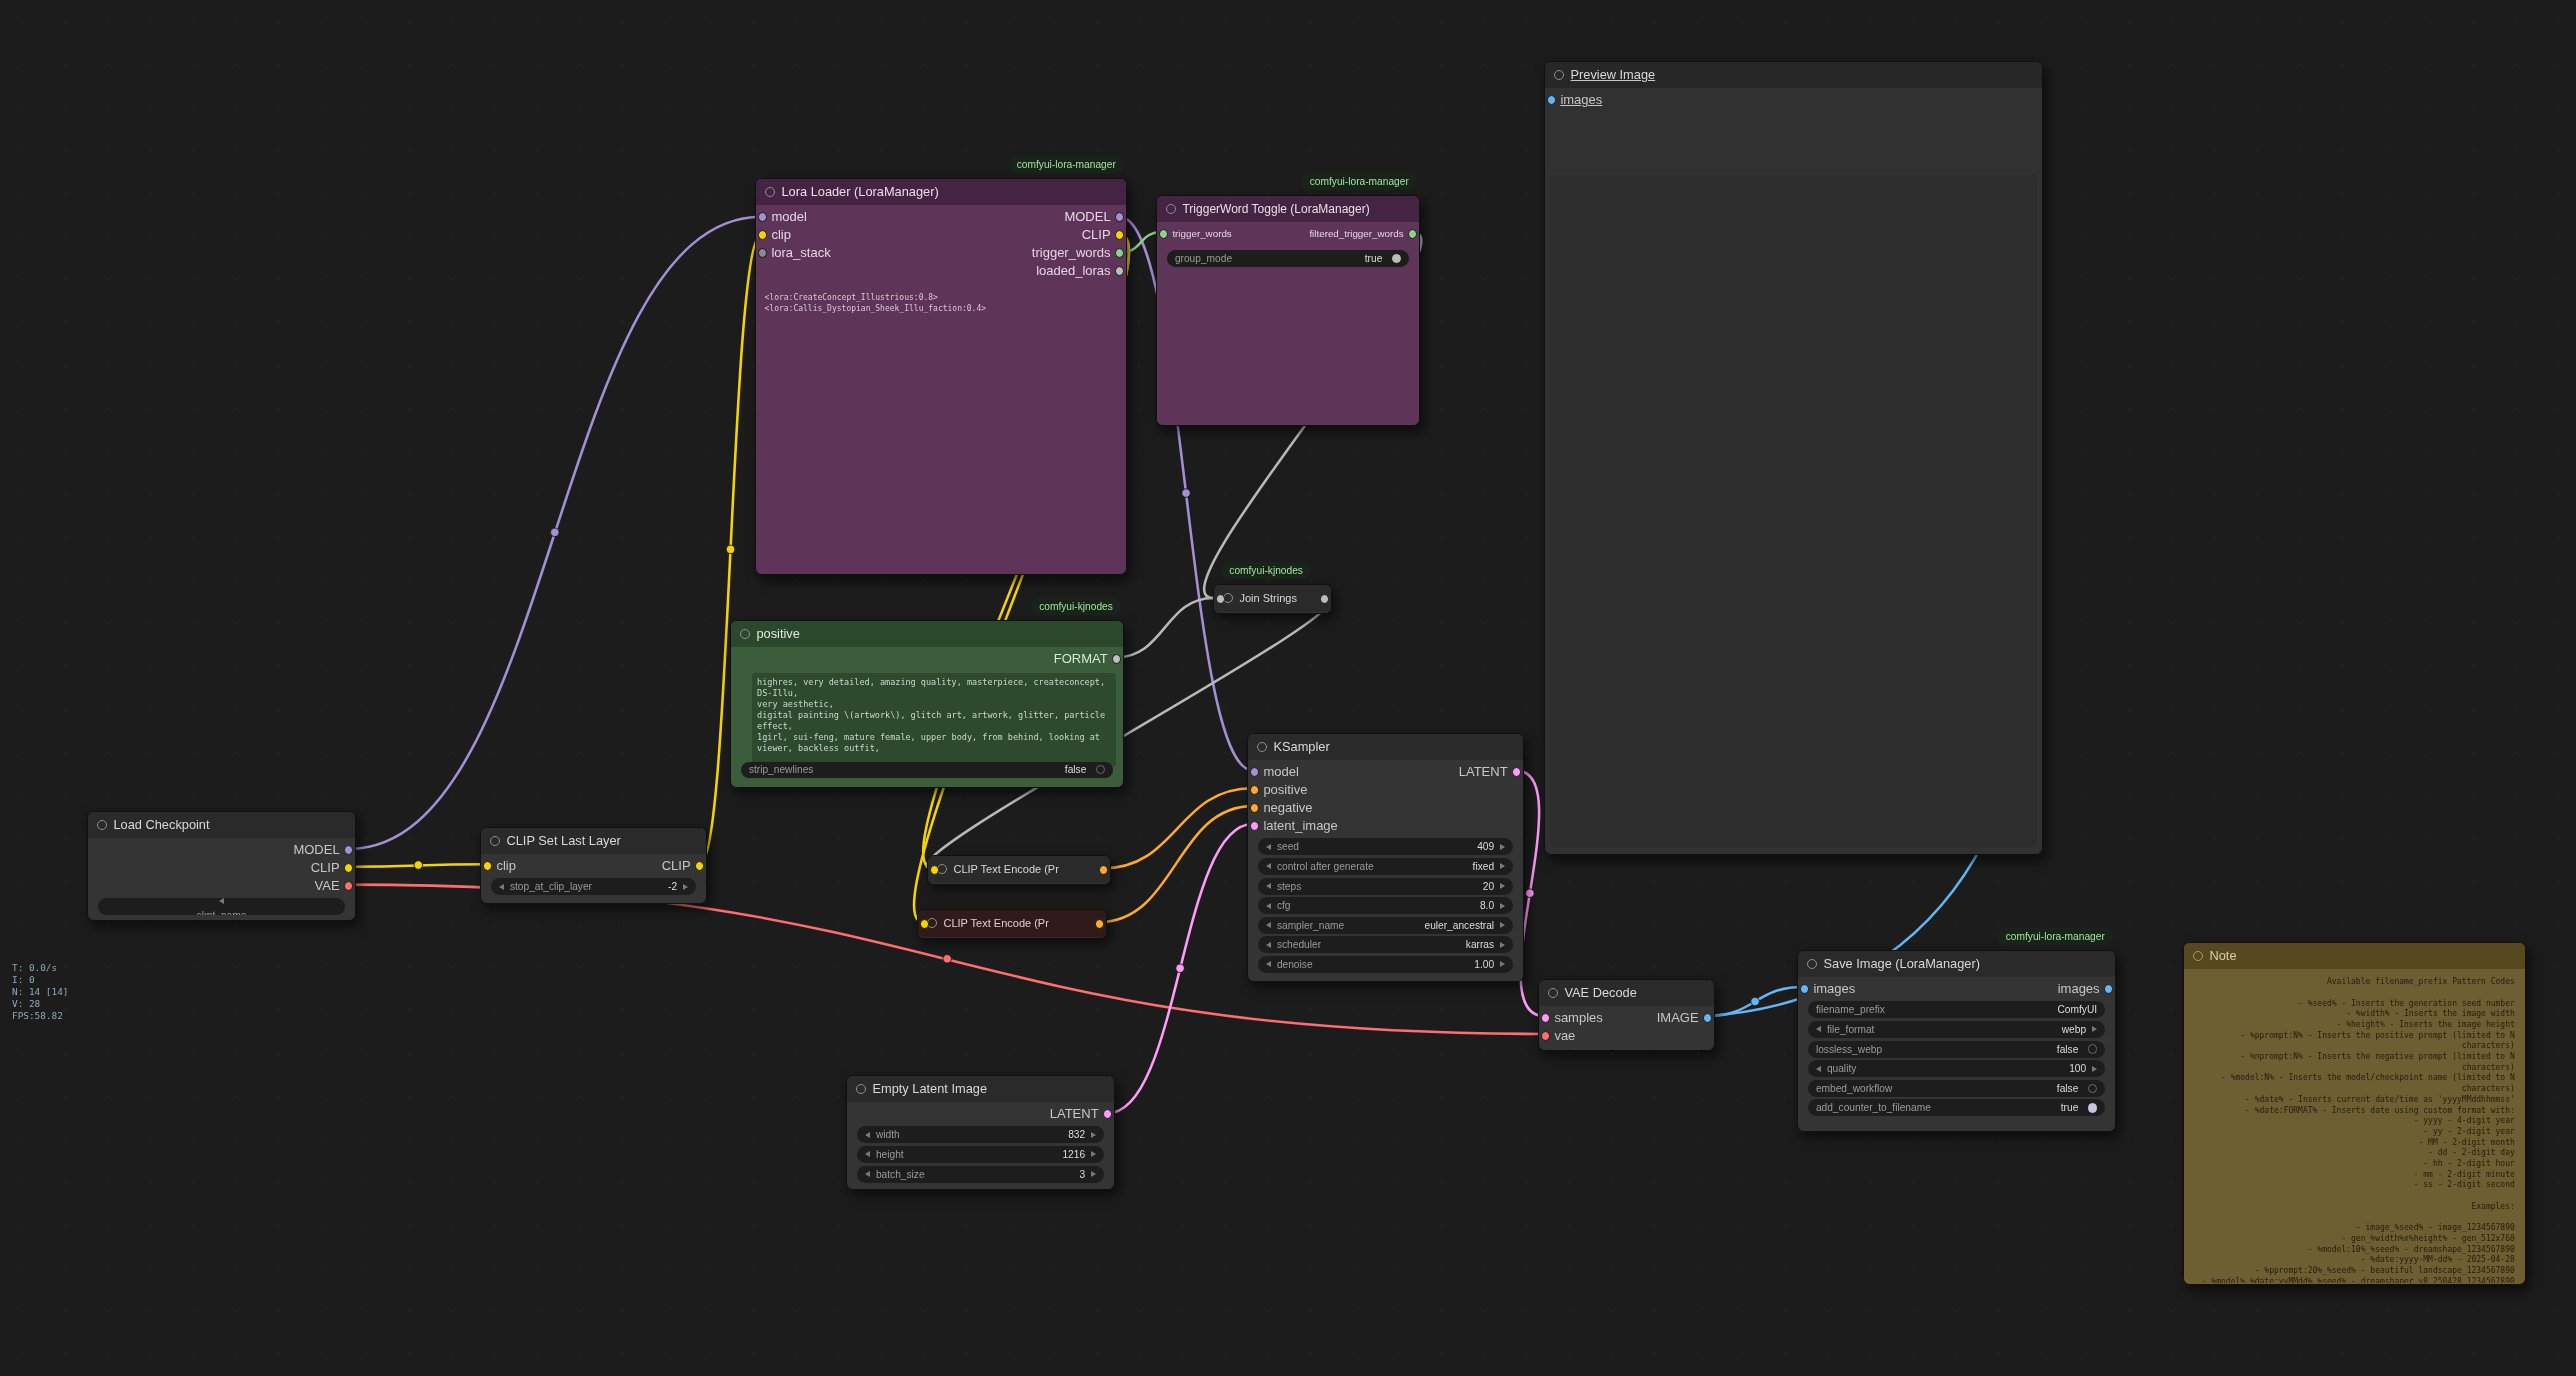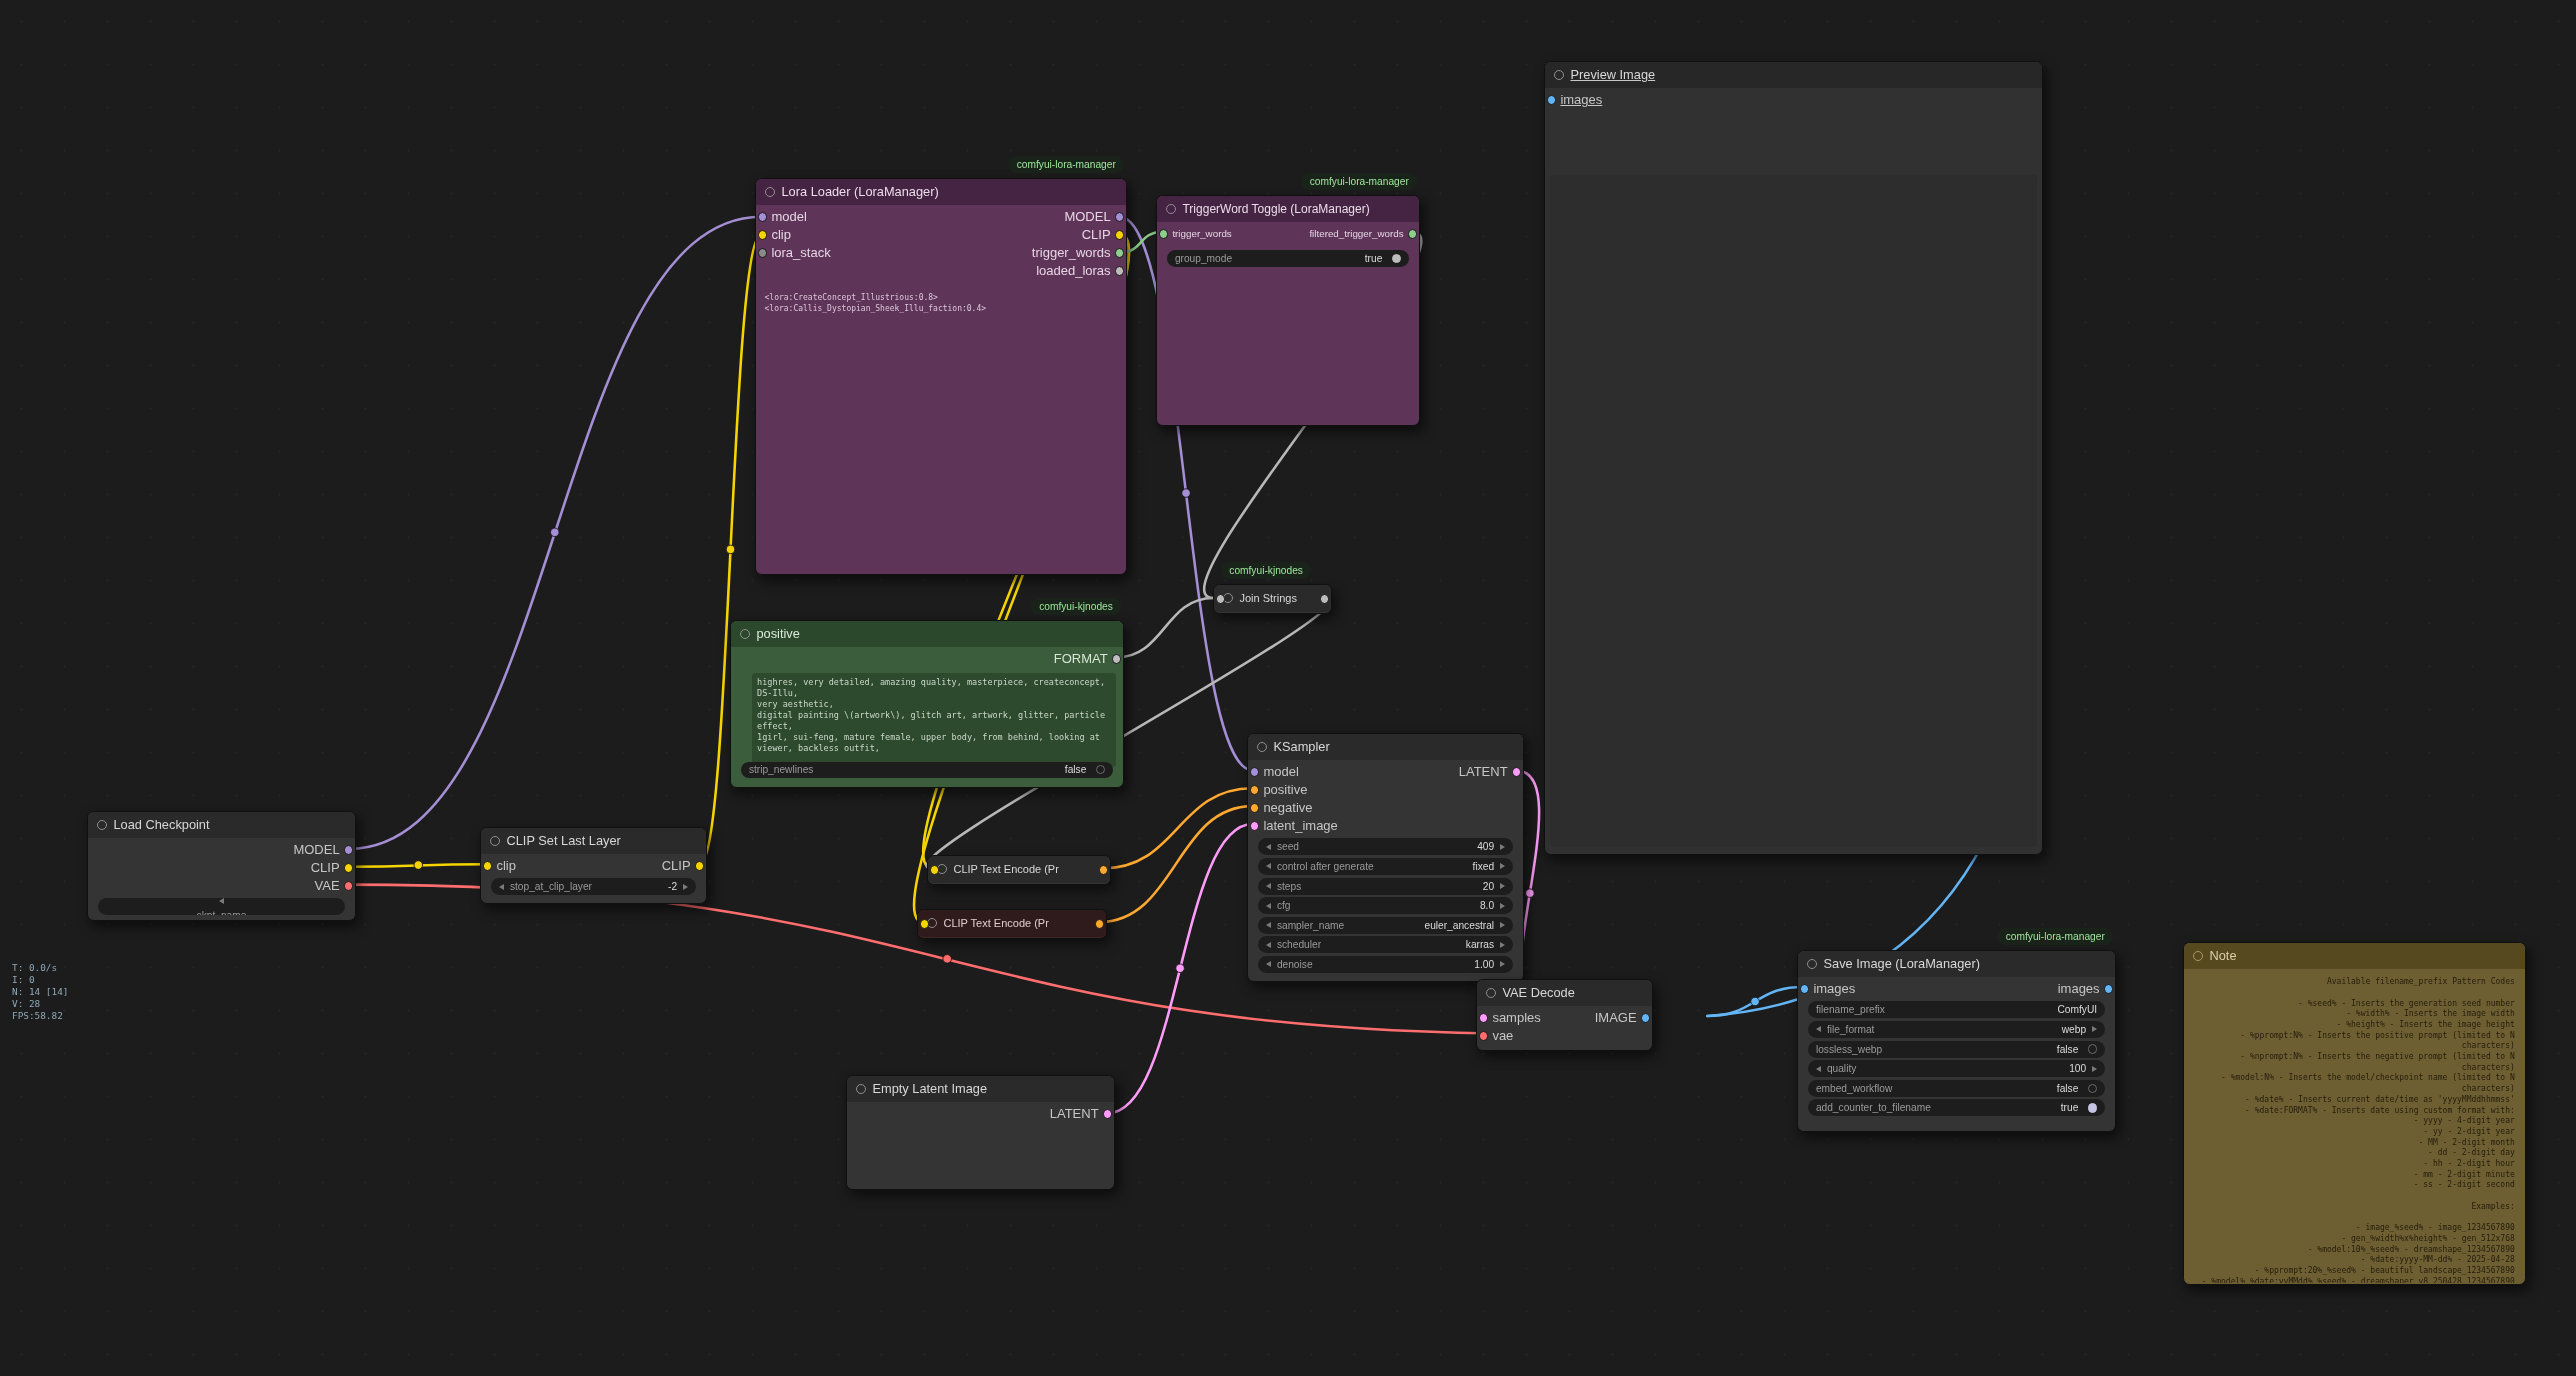--- a/index.html
+++ b/index.html
@@ -356,23 +356,43 @@
     <div class="tbar">
       <span class="ncirc"></span>
       <span>Empty Latent Image</span>
     </div>
     <div class="slots">
       <div class="srow">
         <span class="sout">LATENT</span>
         <span class="dot out c-latent"></span>
       </div>
     </div>
-  </div>
-
-  <div class="node" style="left:1476px;top:979px;width:175px;height:70px;">
+    <div style="margin-top:3.4px;">
+      <div class="w">
+        <span class="tri tri-l"></span>
+        <span class="wl">width</span>
+        <span class="wv">832</span>
+        <span class="tri tri-r"></span>
+      </div>
+      <div class="w">
+        <span class="tri tri-l"></span>
+        <span class="wl">height</span>
+        <span class="wv">1216</span>
+        <span class="tri tri-r"></span>
+      </div>
+      <div class="w">
+        <span class="tri tri-l"></span>
+        <span class="wl">batch_size</span>
+        <span class="wv">3</span>
+        <span class="tri tri-r"></span>
+      </div>
+    </div>
+  </div>
+
+  <div class="node" style="left:1538px;top:979px;width:175px;height:70px;">
     <div class="tbar">
       <span class="ncirc"></span>
       <span>VAE Decode</span>
     </div>
     <div class="slots">
       <div class="srow">
         <span class="dot in c-latent"></span>
         <span class="sin">samples</span>
         <span class="sout">IMAGE</span>
         <span class="dot out c-image"></span>

